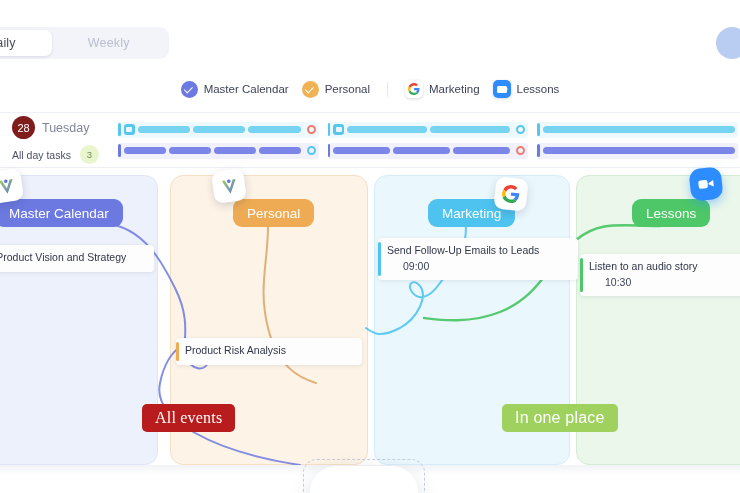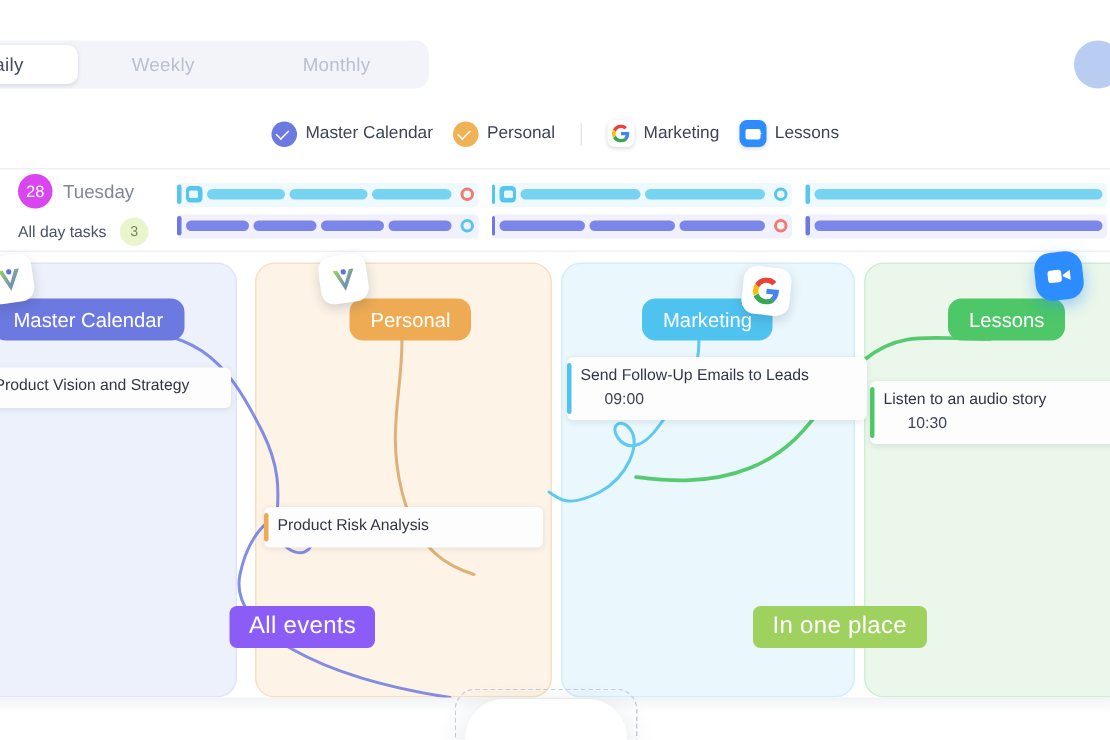--- a/index.html
+++ b/index.html
@@ -68,21 +68,21 @@
 
   
   .allday {
     position: absolute; left: 0; top: 112px; width: 740px; height: 56px;
     background: #ffffff; border-top: 1px solid #edf0f6; border-bottom: 1px solid #edf0f6;
     display: flex; align-items: center;
   }
   .day-col { width: 118px; flex: none; padding-left: 12px; }
   .day-line1 { display: flex; align-items: center; gap: 7px; }
   .day-num {
-    width: 23px; height: 23px; border-radius: 50%; background: #d946ef; color: #fff;
+    width: 23px; height: 23px; border-radius: 50%; background: #7f1d1d; color: #fff;
     font-size: 11px; display: flex; align-items: center; justify-content: center;
   }
   .day-name { font-size: 12.5px; color: #7f879b; }
   .day-line2 { display: flex; align-items: center; gap: 9px; margin-top: 6px; }
   .day-tasks { font-size: 10.5px; color: #4b5164; }
   .day-badge {
     width: 19px; height: 19px; border-radius: 50%; background: #e9f5cd; color: #7a8b5a;
     font-size: 9.5px; display: flex; align-items: center; justify-content: center;
   }
   .slot-area { flex: 1; display: flex; gap: 9px; padding-right: 2px; height: 46px; }
@@ -153,21 +153,21 @@
   .card.k3 { left: 378px; top: 70px; width: 200px; }
   .card.k3 .card-accent { background: #4fc3ef; }
   .card.k4 { left: 580px; top: 86px; width: 190px; }
   .card.k4 .card-accent { background: #4dc767; }
 
   .tag {
     position: absolute; height: 28px; padding: 0 13px; border-radius: 5px;
     display: flex; align-items: center; color: #ffffff; font-size: 16px; z-index: 12;
     letter-spacing: .2px;
   }
-  .tag.t1 { left: 153px; top: 236px; background: #8b5cf6; }
+  .tag.t1 { left: 142px; top: 236px; background: #b91c1c; font-family: Liberation Serif, serif; }
   .tag.t2 { left: 474px; top: 236px; background: #9fd15e; margin-left: 28px; }
 
   .centerlogo {
     position: absolute; left: 310px; top: 298px; width: 108px; height: 100px;
     background: #ffffff; border-radius: 26px; z-index: 11;
     box-shadow: 0 8px 22px rgba(40,55,100,.16);
     display: flex; align-items: center; justify-content: center;
   }
   .dashbox {
     position: absolute; left: 303px; top: 291px; width: 122px; height: 114px;
@@ -186,21 +186,20 @@
 </style>
 </head>
 <body>
 
 <div id="app">
 
   <div class="topbar">
     <div class="seg-wrap">
       <div class="seg active">Daily</div>
       <div class="seg">Weekly</div>
-      <div class="seg">Monthly</div>
     </div>
     <div class="avatar-circle"></div>
   </div>
 
   <div class="legend">
     <div class="legend-item">
       <span class="lic blue check"></span>
       <span class="legend-label">Master Calendar</span>
     </div>
     <div class="legend-item">

